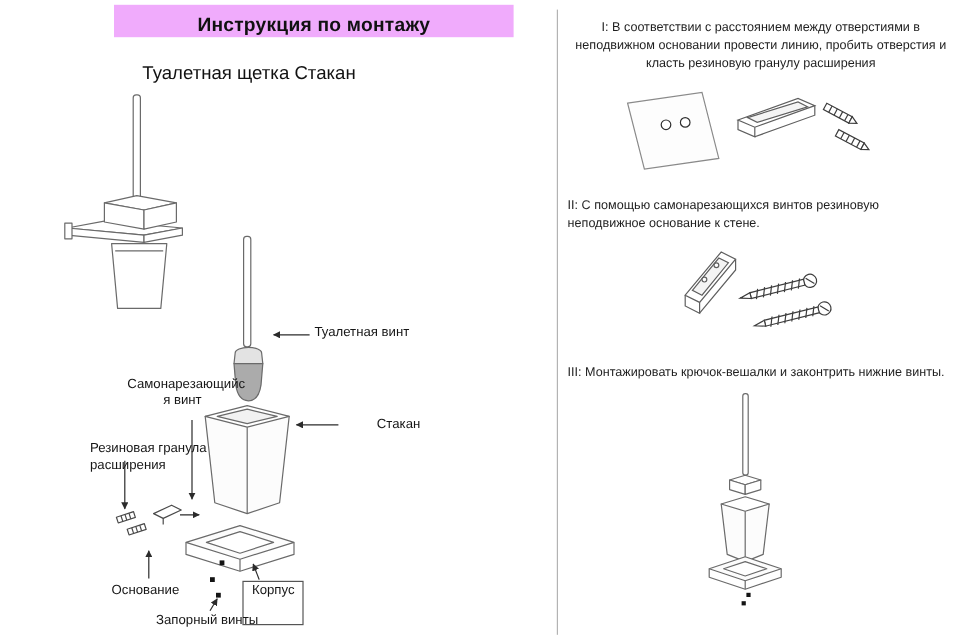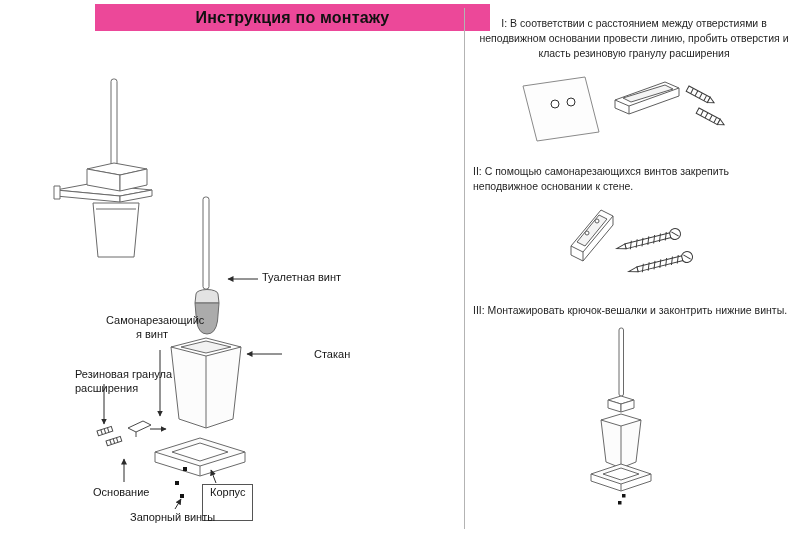--- a/index.html
+++ b/index.html
@@ -2,22 +2,22 @@
 <html><head>
 <meta charset="utf-8">
 <style>
   * { box-sizing: border-box; }
   html, body { margin: 0; padding: 0; background: #ffffff; }
   .page {
     position: relative; width: 800px; height: 534px; background: #ffffff;
     font-family: "Liberation Sans", "DejaVu Sans", sans-serif; color: #1a1a1a; overflow: hidden;
   }
   .header-bar {
-    position: absolute; left: 95px; top: 4px; width: 395px; height: 27px;
-    background: #ec4899; display: flex; align-items: center; justify-content: center;
+    position: absolute; left: 95px; top: 4px; width: 333px; height: 27px;
+    background: #f0abfc; display: flex; align-items: flex-end; justify-content: center;
   }
   .header-title { font-size: 16px; font-weight: 600; letter-spacing: .2px; color: #111; }
   .subtitle {
     position: absolute; left: 100px; top: 53px; width: 215px; text-align: center;
     font-size: 15.5px; color: #111;
   }
   .left-art { position: absolute; left: 0; top: 0; }
   .lbl { position: absolute; font-size: 11px; line-height: 1.25; color: #161616; }
   .boxed { border: 1px solid #555; padding: 1px 7px 20px; background: #fff; }
   .divider { position: absolute; left: 464px; top: 8px; width: 1px; height: 521px; background: #b3b3b3; }
@@ -28,20 +28,21 @@
 </style>
 </head>
 <body>
 
 <div class="page">
 
   <div class="header-bar">
     <span class="header-title">Инструкция по монтажу</span>
   </div>
 
+  <div class="subtitle">Туалетная щетка Стакан</div>
 
   <svg class="left-art" width="465" height="534" viewBox="0 0 465 534">
     <defs>
       <marker id="ah" markerWidth="7" markerHeight="6" refX="5.5" refY="3" orient="auto">
         <path d="M0,0 L6,3 L0,6 Z" fill="#2b2b2b"></path>
       </marker>
     </defs>
 
     <g stroke="#6a6a6a" fill="#ffffff" stroke-width="1" stroke-linejoin="round">
 
@@ -165,21 +166,21 @@
           <rect x="0" y="0" width="24" height="6"></rect>
           <polygon points="24,0 30,3 24,6"></polygon>
           <line x1="5" y1="0" x2="5" y2="6"></line>
             <line x1="10" y1="0" x2="10" y2="6"></line>
           <line x1="15" y1="0" x2="15" y2="6"></line>
             <line x1="20" y1="0" x2="20" y2="6"></line>
         </g>
       </g>
     </svg>
 
-    <p class="step-text" style="margin-top:10px;">II: С помощью самонарезающихся винтов закрепить неподвижное основании к стене.</p>
+    <p class="step-text" style="margin-top:10px;">II: С помощью самонарезающихся винтов резиновую неподвижное основание к стене.</p>
 
     <svg class="art" style="margin-top:6px;" width="322" height="85" viewBox="0 0 322 85">
       <g stroke="#5f5f5f" fill="#ffffff">
         <polygon points="98,46 128,10 140,16 110,52"></polygon>
         <polygon points="104,42 126,15 134,19 112,46" fill="#f4f4f4"></polygon>
         <polyline points="98,46 98,55 110,61 110,52" fill="none"></polyline>
         <polyline points="110,61 140,25 140,16" fill="none"></polyline>
         <circle cx="114" cy="33" r="2" fill="#ffffff"></circle>
         <circle cx="124" cy="21" r="2" fill="#ffffff"></circle>
       </g>

